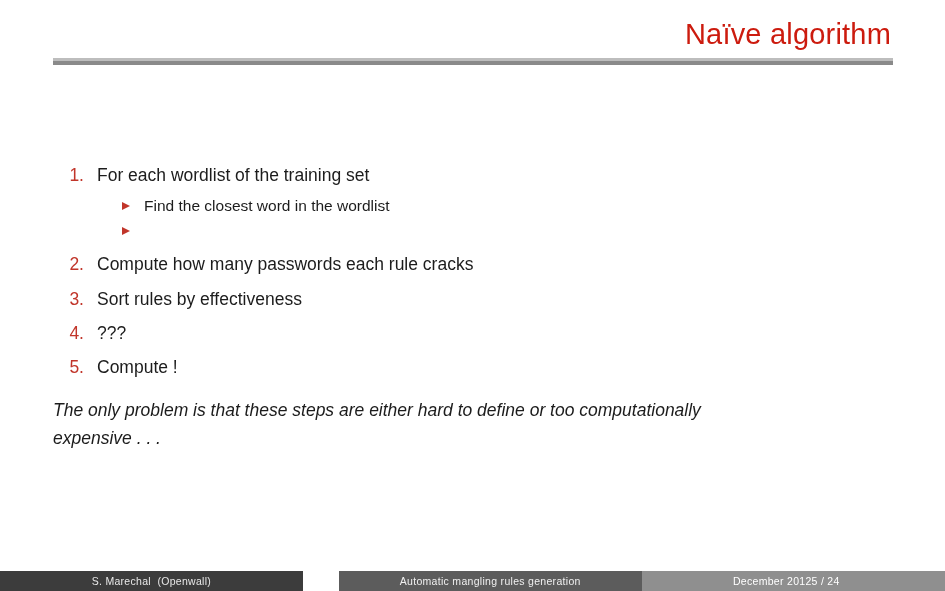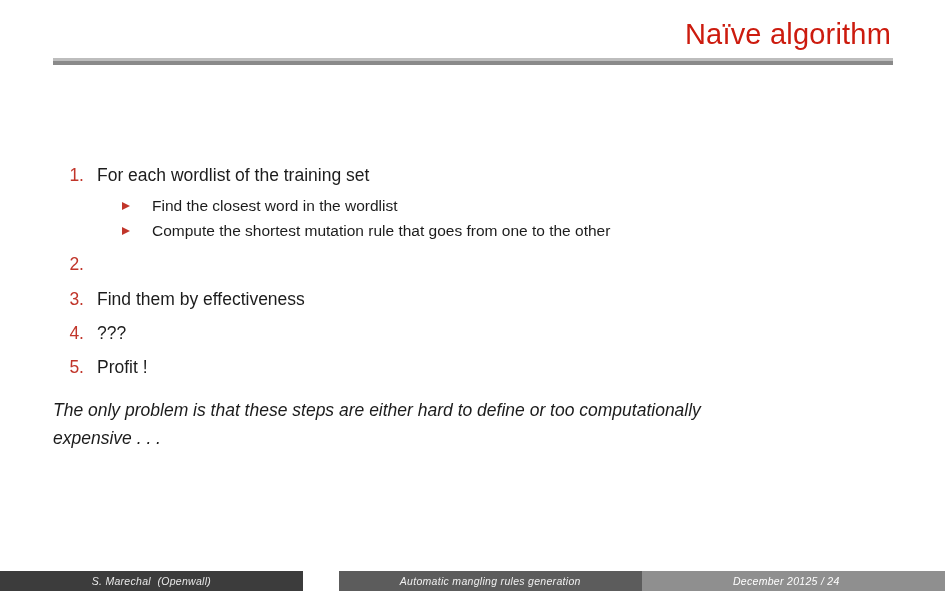--- a/index.html
+++ b/index.html
@@ -59,39 +59,38 @@
   .subitem .tri {
     position: absolute;
     left: 122px; top: 5px;
     width: 0; height: 0;
     border-top: 4.5px solid transparent;
     border-bottom: 4.5px solid transparent;
     border-left: 8.5px solid var(--item-red, #c1352a);
   }
   .subitem .stxt {
     position: absolute;
-    left: 152px;
+    left: 144px;
   }
   .closing {
     position: absolute;
     left: 53px; top: 396px;
     width: 860px;
     font-size: 17.5px;
     line-height: 28px;
     color: #1c1c1c;
     font-style: italic;
   }
   .footer {
     position: absolute;
     left: 0; bottom: 0;
     width: 945px; height: 20px;
     display: flex;
     font-size: 10.5px;
     letter-spacing: 0.3px;
-    font-style: italic;
   }
   .footer .seg {
     height: 20px;
     display: flex;
     align-items: center;
     justify-content: center;
     white-space: pre;
   }
   .f-left  { width: 315px; background: var(--footer-left-bg, #3c3c3c);  color: #e8e8e8; }
   .f-mid   { width: 315px; background: var(--footer-mid-bg, #5c5c5c);   color: #f0f0f0; margin-left: 36px; }
@@ -115,40 +114,40 @@
     <span class="txt">For each wordlist of the training set</span>
   </div>
 
   <div class="subitem" style="top:197px">
     <span class="tri"></span>
     <span class="stxt">Find the closest word in the wordlist</span>
   </div>
 
   <div class="subitem" style="top:222px">
     <span class="tri"></span>
-    <span class="stxt">Compute the shortest mutation rule that goes from one to the other</span>
   </div>
 
   <div class="item" style="top:254px">
     <span class="num">2.</span>
+    <span class="txt">Compute how many passwords each rule cracks</span>
   </div>
 
   <div class="item" style="top:289px">
     <span class="num">3.</span>
-    <span class="txt">Find them by effectiveness</span>
+    <span class="txt">Sort rules by effectiveness</span>
   </div>
 
   <div class="item" style="top:323px">
     <span class="num">4.</span>
     <span class="txt">???</span>
   </div>
 
   <div class="item" style="top:357px">
     <span class="num">5.</span>
-    <span class="txt">Profit !</span>
+    <span class="txt">Compute !</span>
   </div>
 
   <div class="closing">
     <div>The only problem is that these steps are either hard to define or too computationally</div>
     <div>expensive . . .</div>
   </div>
 
   <div class="footer">
     <div class="seg f-left">S. Marechal  (Openwall)</div>
     <div class="seg f-mid">Automatic mangling rules generation</div>

